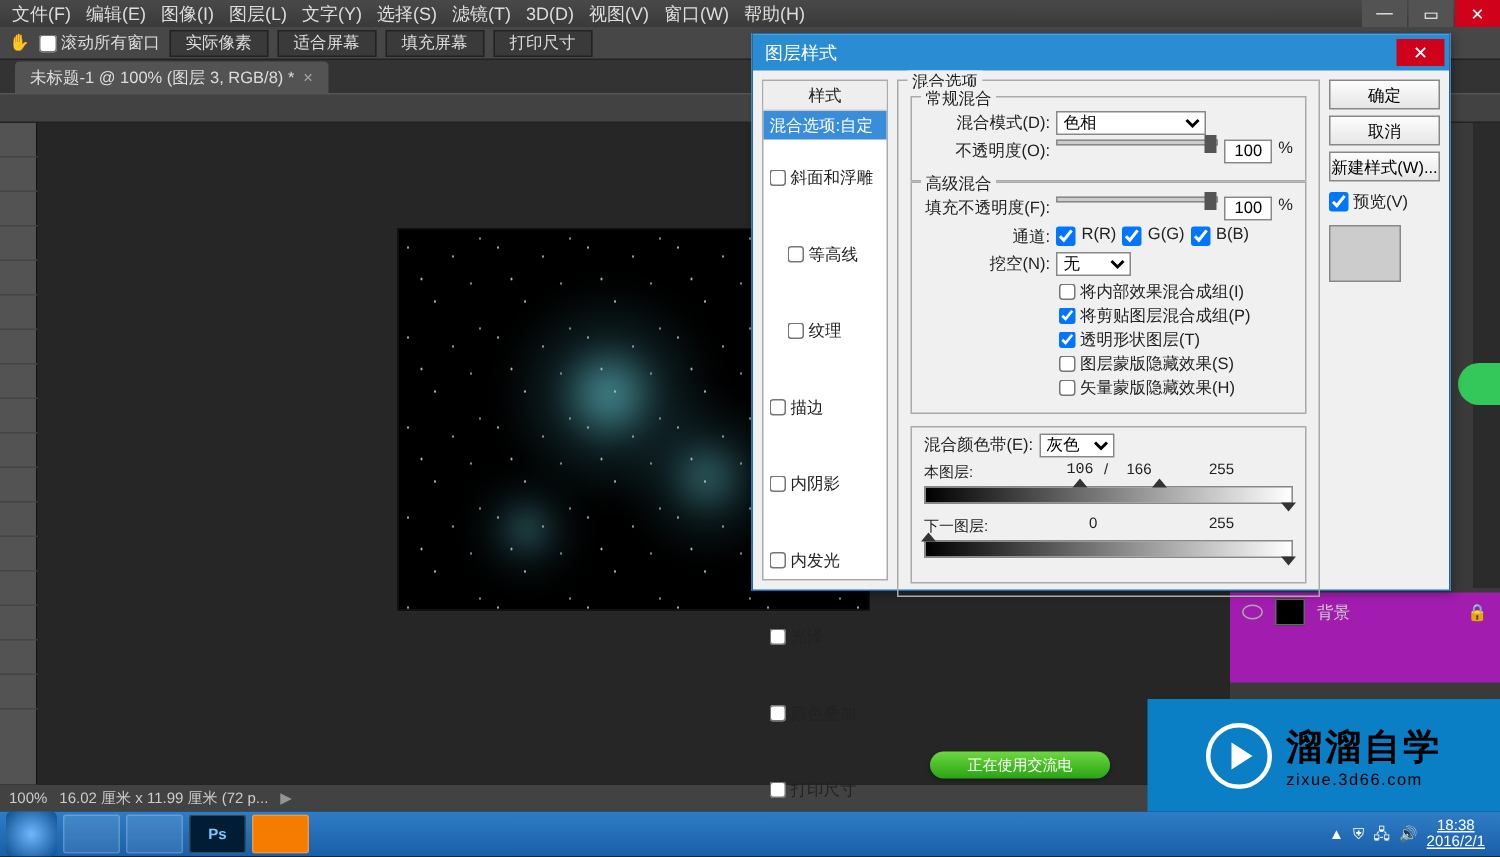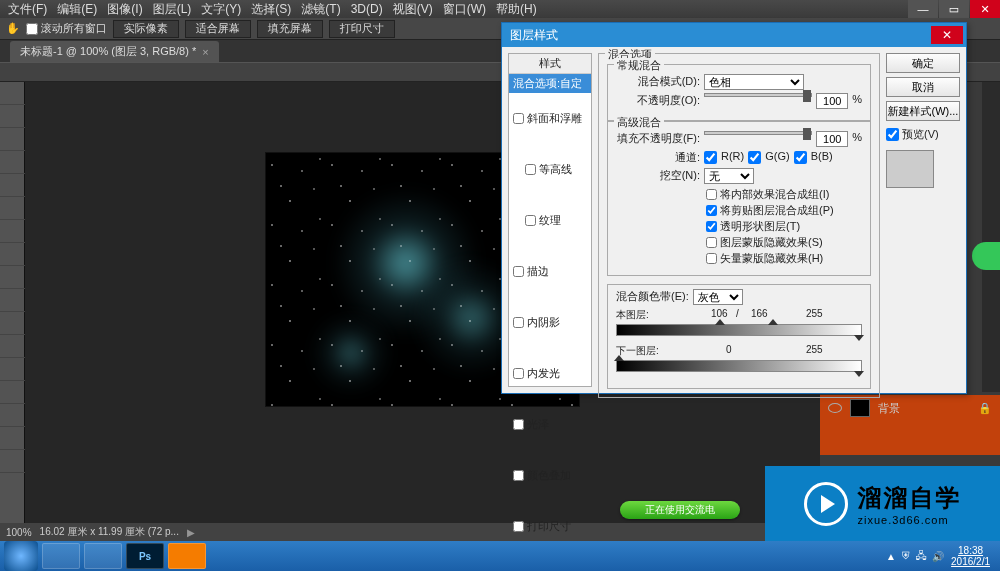--- a/index.html
+++ b/index.html
@@ -89,21 +89,21 @@
 .tri { position:absolute; width:0; height:0; border-left:5px solid transparent; border-right:5px solid transparent; }
 .tri.top { top:-6px; border-bottom:6px solid #333; }
 .tri.bot { bottom:-6px; border-top:6px solid #333; }
 
 .dlg-side { width: 74px; display: flex; flex-direction: column; gap: 4px; }
 .dlg-side button { font-size: 11px; height: 20px; border: 1px solid #888; background: linear-gradient(#fdfdfd,#e6e6e6); }
 .dlg-side .prev { display: flex; align-items: center; gap: 3px; margin-top: 2px; }
 .dlg-side .swatch { width: 48px; height: 38px; border: 1px solid #888; background: #ccc; margin-top: 4px; }
 
 
-.layers-mini { position: absolute; right: 0; top: 395px; width: 180px; height: 60px; background: #c2410c; color: #ccc; font-size: 11px; }
+.layers-mini { position: absolute; right: 0; top: 395px; width: 180px; height: 60px; background: #a21caf; color: #ccc; font-size: 11px; }
 .layers-mini .row2 { display: flex; align-items: center; padding: 4px 8px; gap: 8px; }
 .layers-mini .thumb { width: 20px; height: 18px; background: #000; border: 1px solid #666; }
 .eye { width: 14px; height: 10px; border: 1px solid #aaa; border-radius: 50%; }
 
 
 .right-strip { position: absolute; right: 0; top: 82px; width: 18px; height: 310px; background: #2b2b2b; }
 .right-strip .arrowc { position: absolute; right: 0; top: 160px; width: 28px; height: 28px; background: #34c759; border-radius: 50% 0 0 50%; }
 </style>
 </head>
 <body>
@@ -350,21 +350,21 @@
             </div>
         </div>
 
         <div class="fs" style="margin-top:8px;">
           <div class="row" style="margin-top:-2px;">
             <span>混合颜色带(E):</span>
             <select style="width:50px;"><option>灰色</option></select>
           </div>
           <div class="gstops" style="position:relative;">
             <span>本图层:</span>
-            <span style="position:absolute;left:95px;">106</span>
+            <span style="position:absolute;left:95px;font-family:Liberation Mono, monospace;">106</span>
             <span style="position:absolute;left:120px;">/</span>
             <span style="position:absolute;left:135px;">166</span>
             <span style="position:absolute;left:190px;">255</span>
           </div>
           <div class="gradbar b">
             <div class="tri top" style="left:40%;"></div>
               <div class="tri top" style="left:62%;"></div>
             <div class="tri bot" style="right:-3px;"></div>
           </div>
           <div class="gstops" style="position:relative;">

